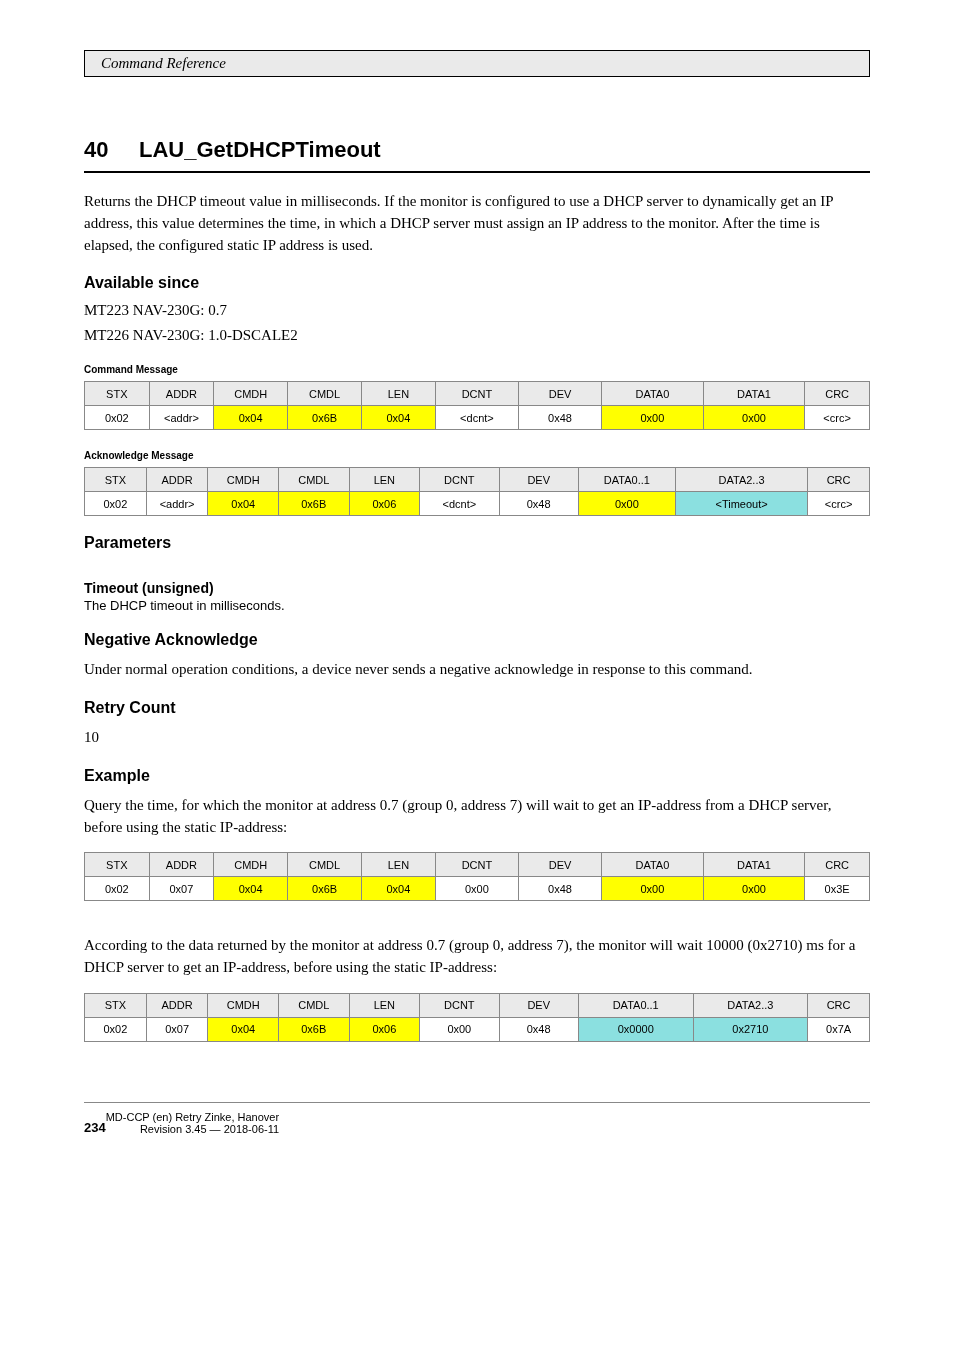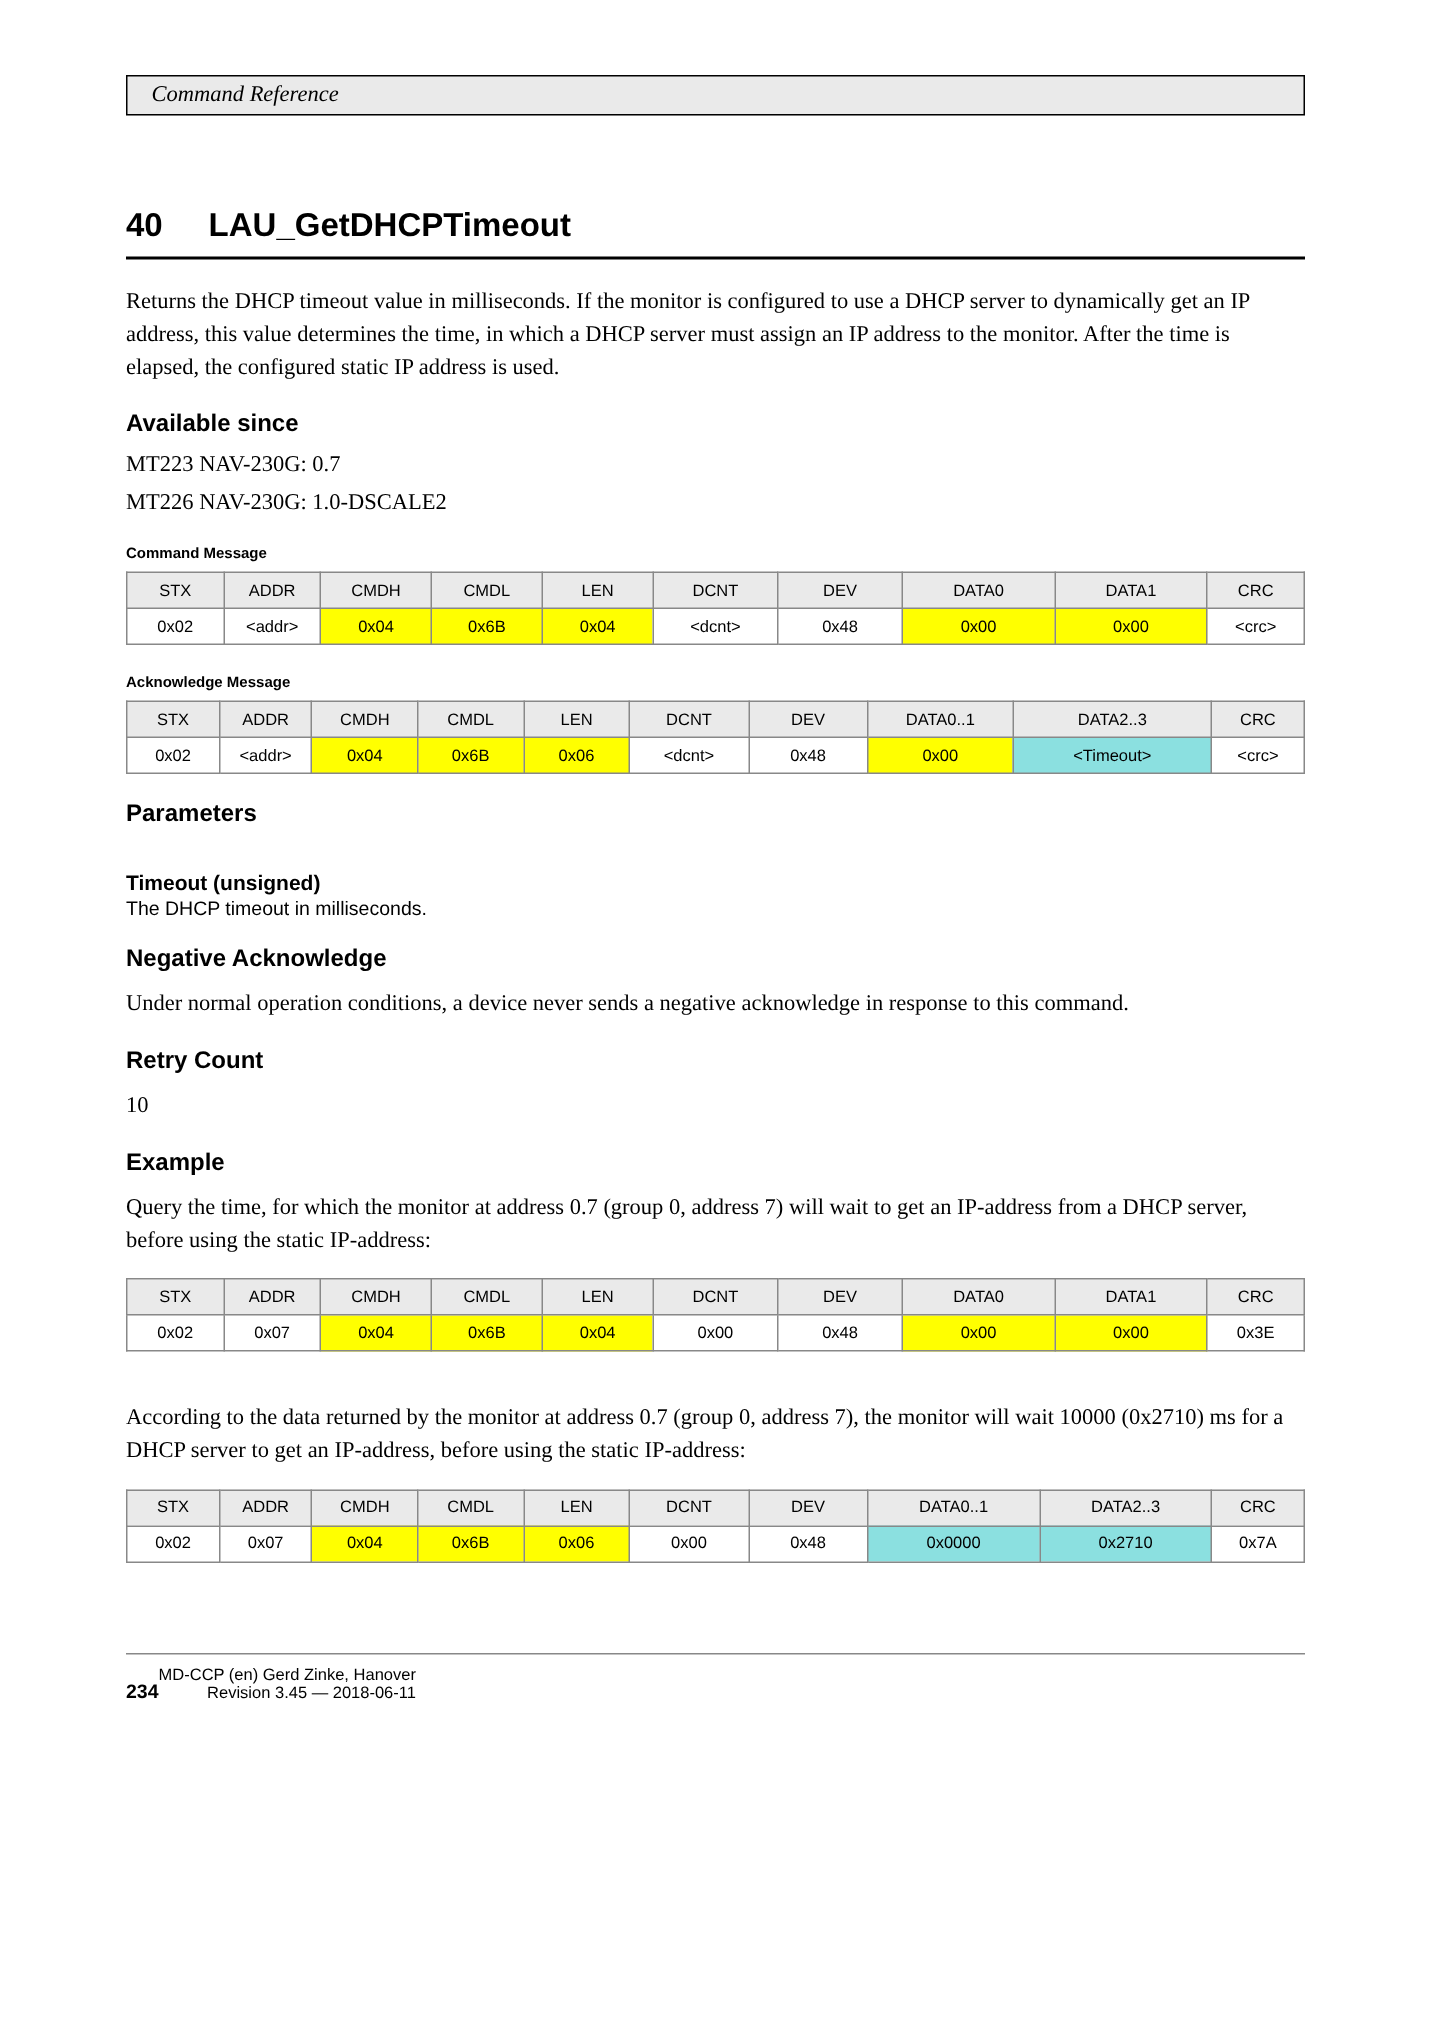--- a/index.html
+++ b/index.html
@@ -224,18 +224,18 @@
       <td class="cyan">0x0000</td>
       <td class="cyan">0x2710</td>
       <td>0x7A</td>
     </tr>
   </tbody>
     </table>
 
   <div class="footer">
     <div class="left">234</div>
     <div class="right">
-      <div>MD-CCP (en) Gerd Zinke, Hanover</div>
+      <div>MD-CCP (en) Retry Zinke, Hanover</div>
       <div>Revision 3.45 —  2018-06-11</div>
     </div>
   </div>
 
 </div>
 
 </body></html>

